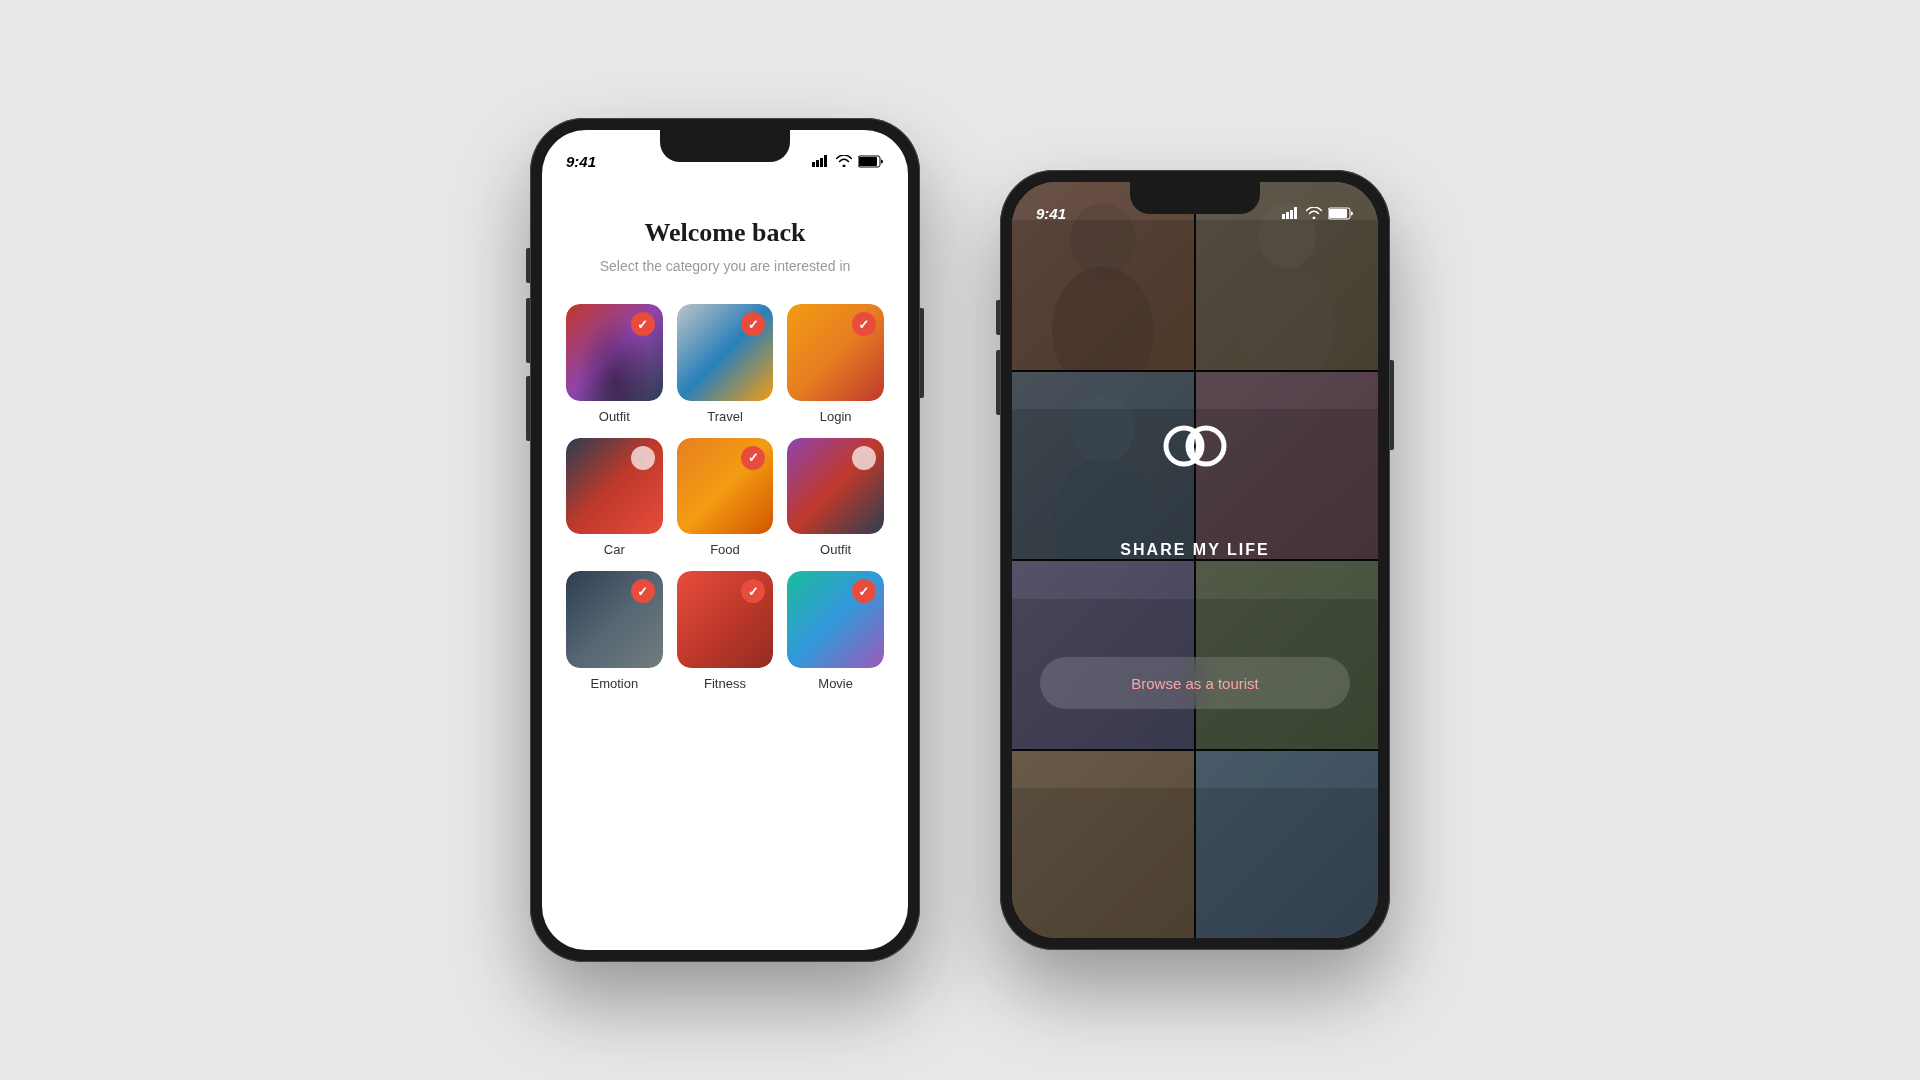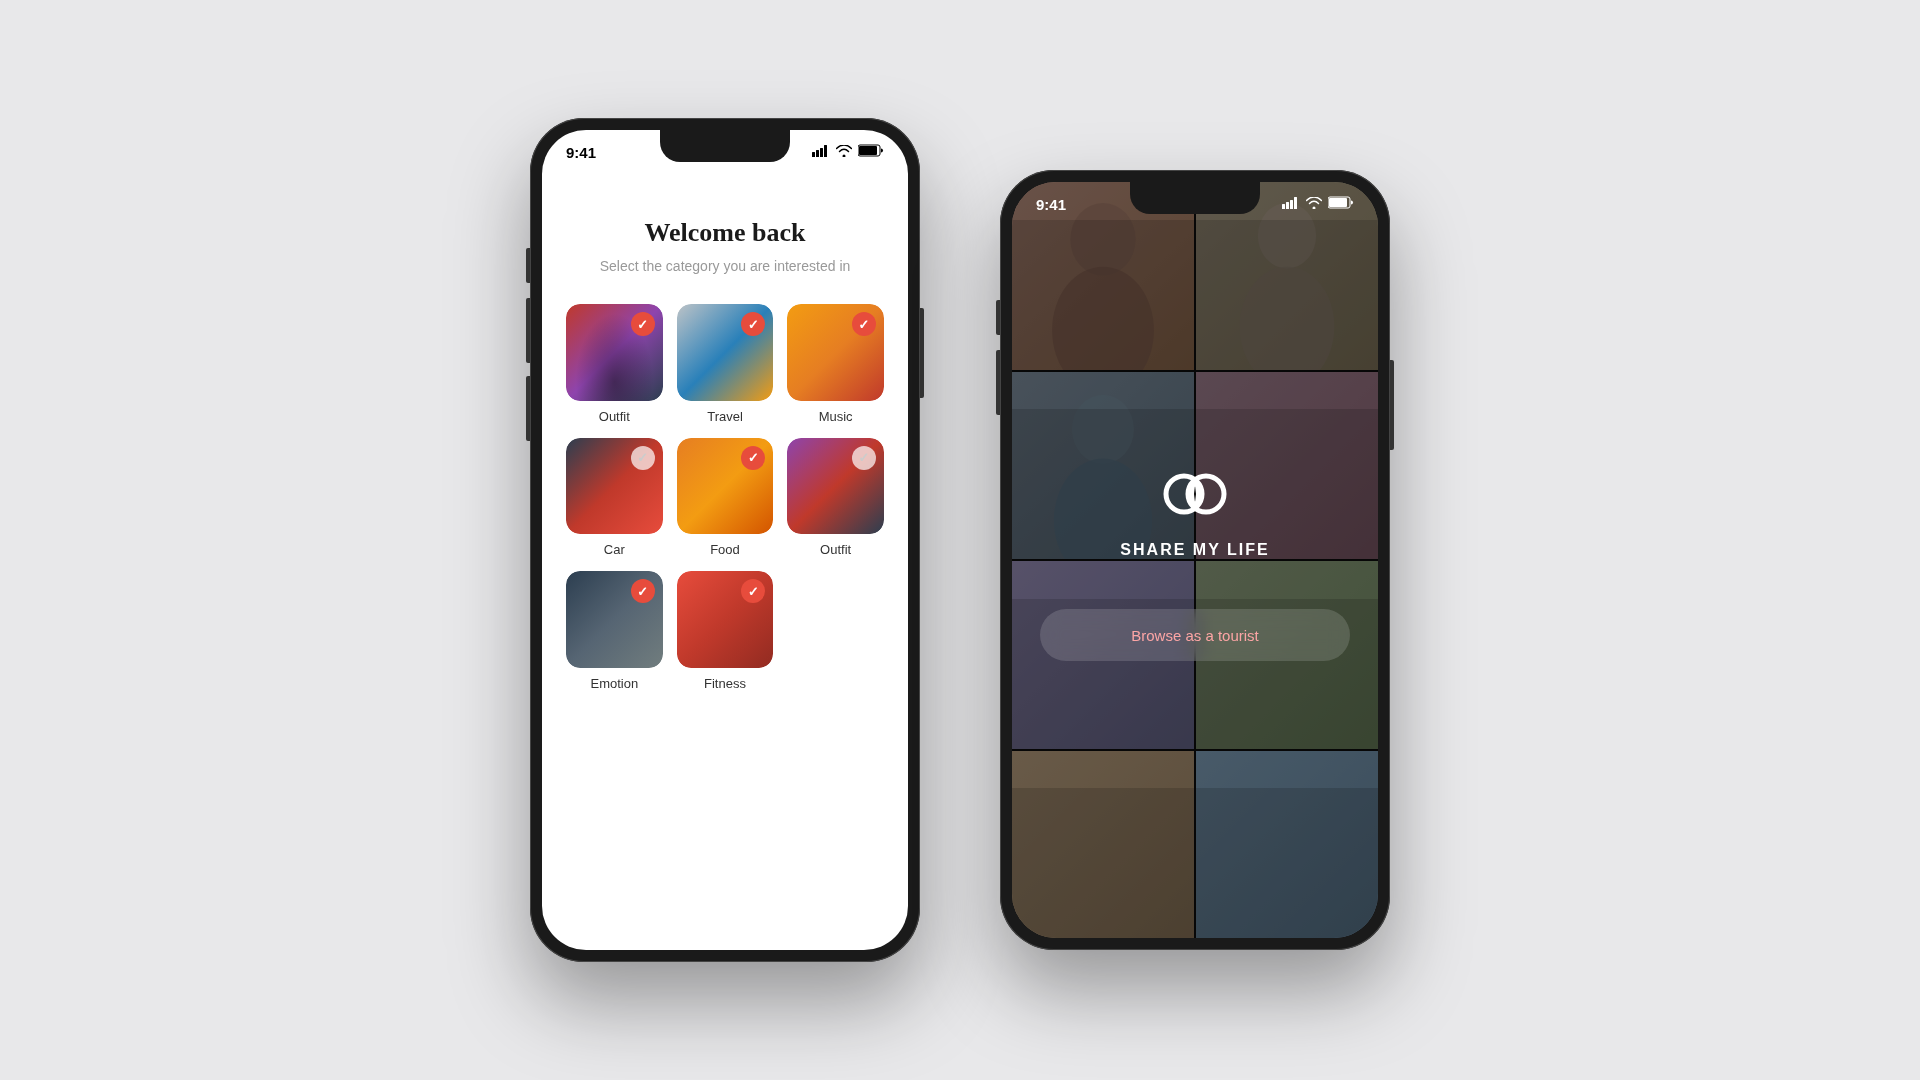--- a/index.html
+++ b/index.html
@@ -68,25 +68,26 @@
       height: 32px;
       background: #1a1a1a;
       border-radius: 0 0 20px 20px;
       z-index: 10;
     }
 
     
     .status-bar {
       display: flex;
       justify-content: space-between;
-      align-items: flex-start;
+      align-items: center;
       padding: 14px 24px 0;
       height: 48px;
       position: relative;
       z-index: 5;
+      font-style: italic;
     }
 
     .status-time {
       font-size: 15px;
       font-weight: 600;
       color: #000;
     }
 
     .phone-right .status-time {
       color: #fff;
@@ -258,20 +259,21 @@
       top: 0;
       left: 0;
       right: 0;
       bottom: 0;
       display: flex;
       flex-direction: column;
       align-items: center;
       justify-content: center;
       z-index: 5;
       padding: 0 28px;
+      gap: 48px;
     }
 
     .logo-icon {
       width: 70px;
       height: 70px;
       margin-bottom: 12px;
     }
 
     .app-name {
       color: white;
@@ -403,21 +405,21 @@
                 <div class="img-travel" style="width: 100%; height: 100%; border-radius: 14px;"></div>
                 <div class="check-badge selected"></div>
               </div>
               <span class="category-label">Travel</span>
             </div>
             <div class="category-item">
               <div class="category-thumb">
                 <div class="img-music" style="width: 100%; height: 100%; border-radius: 14px;"></div>
                 <div class="check-badge selected"></div>
               </div>
-              <span class="category-label">Music</span>
+              <span class="category-label">Login</span>
             </div>
             <div class="category-item">
               <div class="category-thumb">
                 <div class="img-car" style="width: 100%; height: 100%; border-radius: 14px;"></div>
                 <div class="check-badge unselected"></div>
               </div>
               <span class="category-label">Car</span>
             </div>
             <div class="category-item">
               <div class="category-thumb">
@@ -439,20 +441,27 @@
                 <div class="check-badge selected"></div>
               </div>
               <span class="category-label">Emotion</span>
             </div>
             <div class="category-item">
               <div class="category-thumb">
                 <div class="img-fitness" style="width: 100%; height: 100%; border-radius: 14px;"></div>
                 <div class="check-badge selected"></div>
               </div>
               <span class="category-label">Fitness</span>
+            </div>
+            <div class="category-item">
+              <div class="category-thumb">
+                <div class="img-movie" style="width: 100%; height: 100%; border-radius: 14px;"></div>
+                <div class="check-badge selected"></div>
+              </div>
+              <span class="category-label">Movie</span>
             </div>
           </div>
       </div>
     </div>
   </div>
 
   <div class="phone phone-right">
     <div class="side-btn-left"></div>
     <div class="side-btn-left2"></div>
     <div class="side-btn-right"></div>

